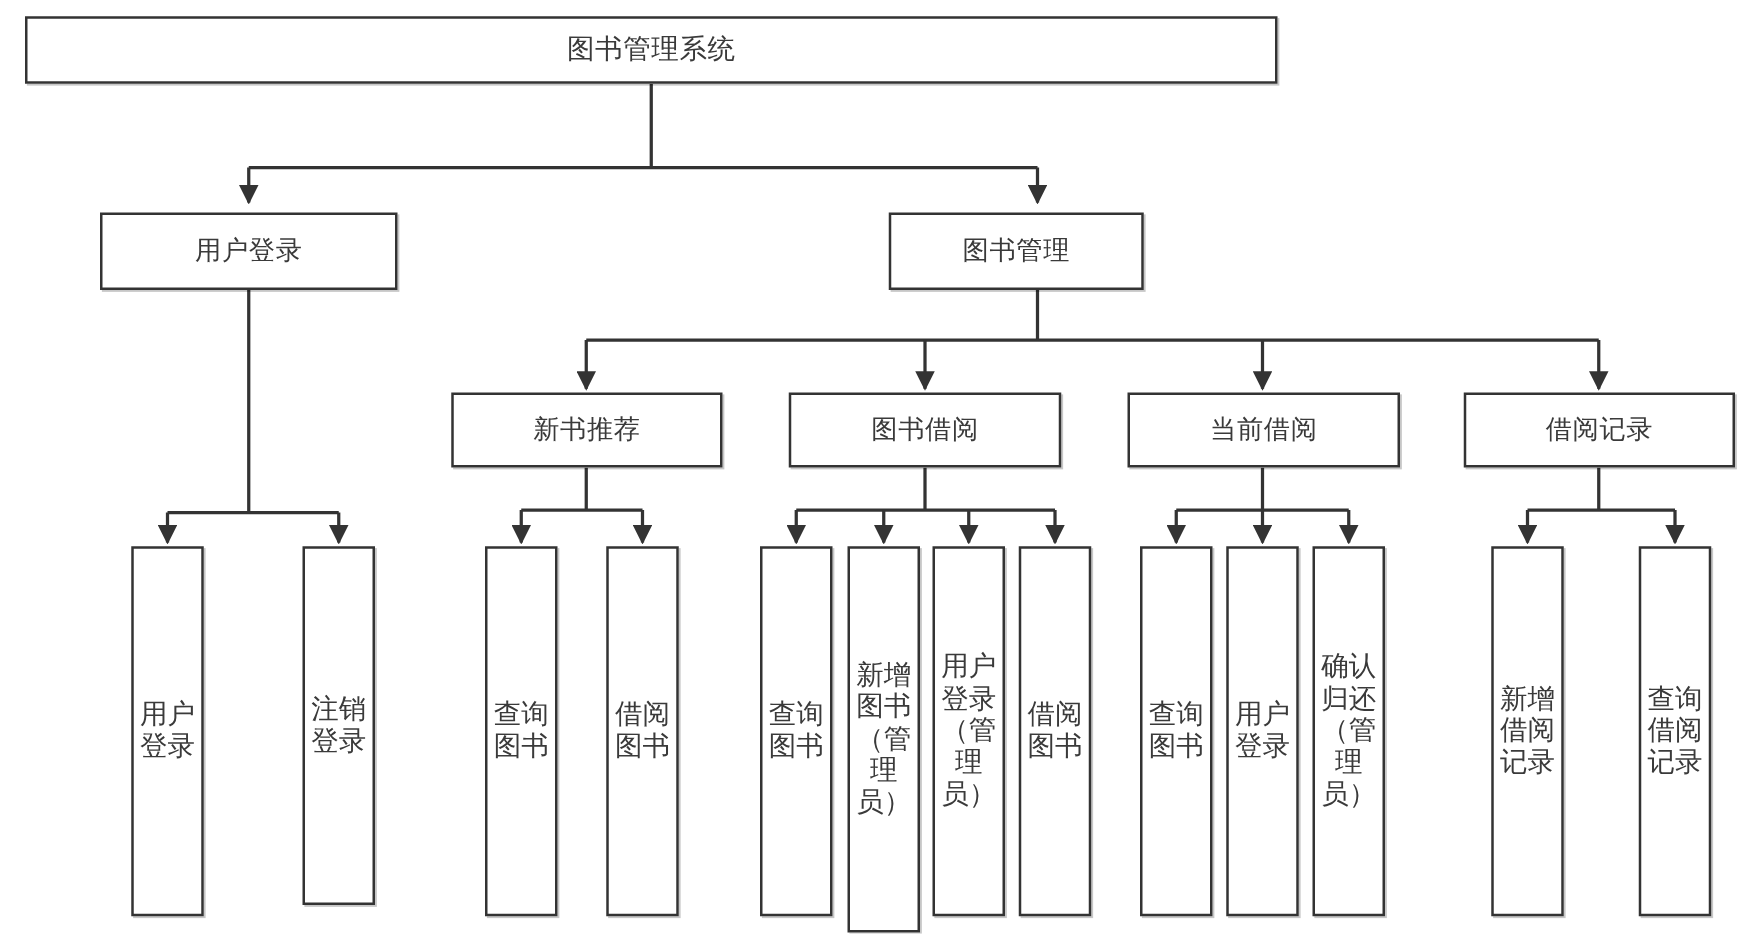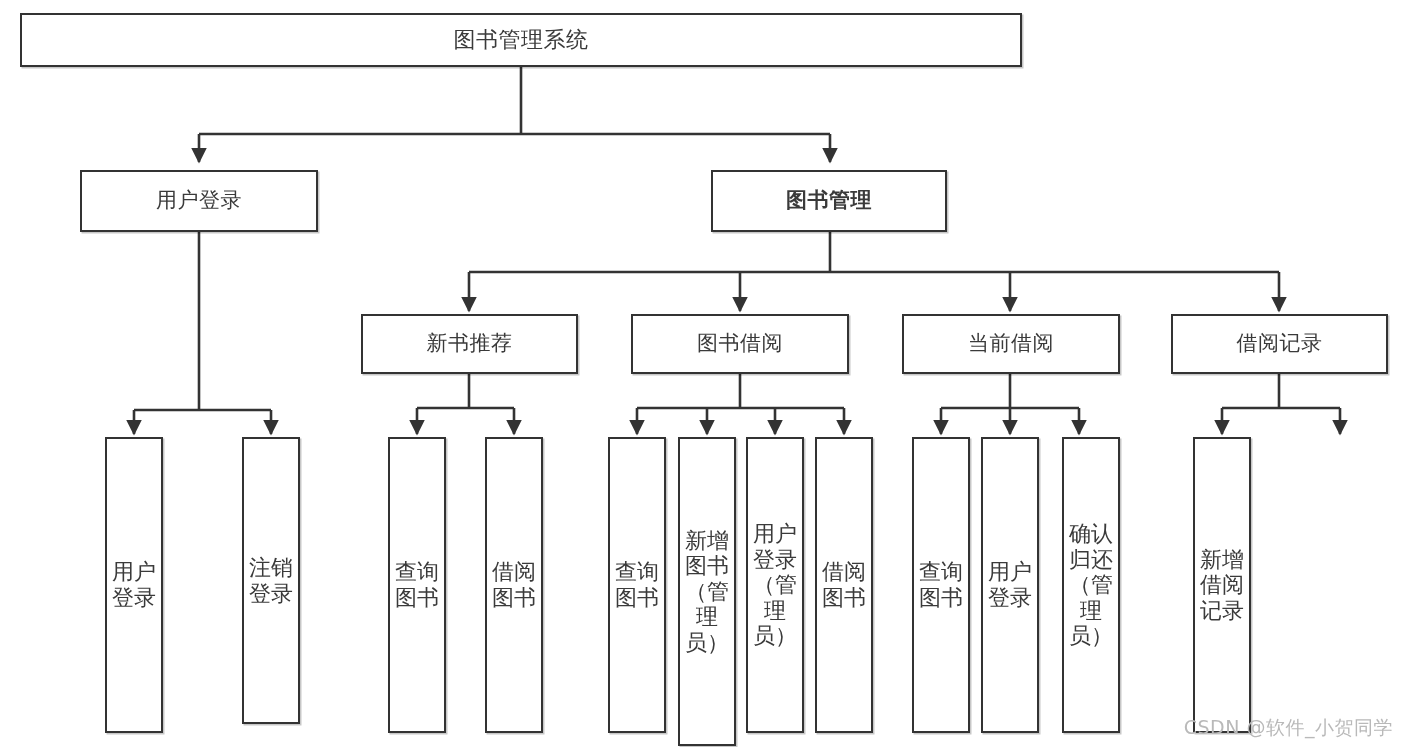--- a/index.html
+++ b/index.html
@@ -128,21 +128,21 @@
   </svg>
 
   <div class="node horiz root" style="left:20px; top:13px; width:1002px; height:54px;">
     <span class="label-h">图书管理系统</span>
   </div>
 
   <div class="node horiz" style="left:80px; top:170px; width:238px; height:62px;">
     <span class="label-h">用户登录</span>
   </div>
 
-  <div class="node horiz" style="left:711px; top:170px; width:236px; height:62px;font-weight:bold;">
+  <div class="node horiz" style="left:711px; top:170px; width:204px; height:62px;">
     <span class="label-h">图书管理</span>
   </div>
 
   <div class="node horiz" style="left:361px; top:314px; width:217px; height:60px;">
     <span class="label-h">新书推荐</span>
   </div>
 
   <div class="node horiz" style="left:631px; top:314px; width:218px; height:60px;">
     <span class="label-h">图书借阅</span>
   </div>
@@ -188,24 +188,26 @@
   </div>
 
   <div class="node vert" style="left:912px; top:437px; width:58px; height:296px;">
     <span class="label-v">查询图书</span>
   </div>
 
   <div class="node vert" style="left:981px; top:437px; width:58px; height:296px;">
     <span class="label-v">用户登录</span>
   </div>
 
-  <div class="node vert" style="left:1050px; top:437px; width:58px; height:296px;margin-left:12px;">
+  <div class="node vert" style="left:1050px; top:437px; width:58px; height:296px;">
     <span class="label-v">确认归还（管理员）</span>
   </div>
 
   <div class="node vert" style="left:1193px; top:437px; width:58px; height:296px;">
     <span class="label-v">新增借阅记录</span>
   </div>
 
-
-  <div id="watermark">CSDN @软件_小贺同学</div>
+  <div class="node vert" style="left:1311px; top:437px; width:58px; height:296px;">
+    <span class="label-v">查询借阅记录</span>
+  </div>
+
 
 </div>
 
 </body></html>

